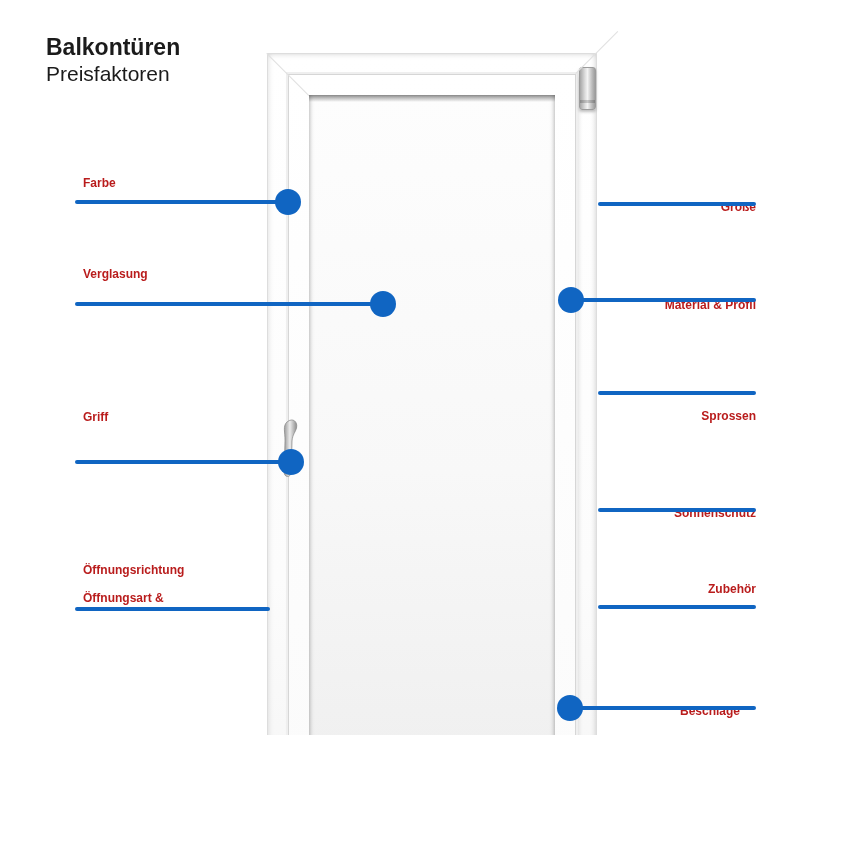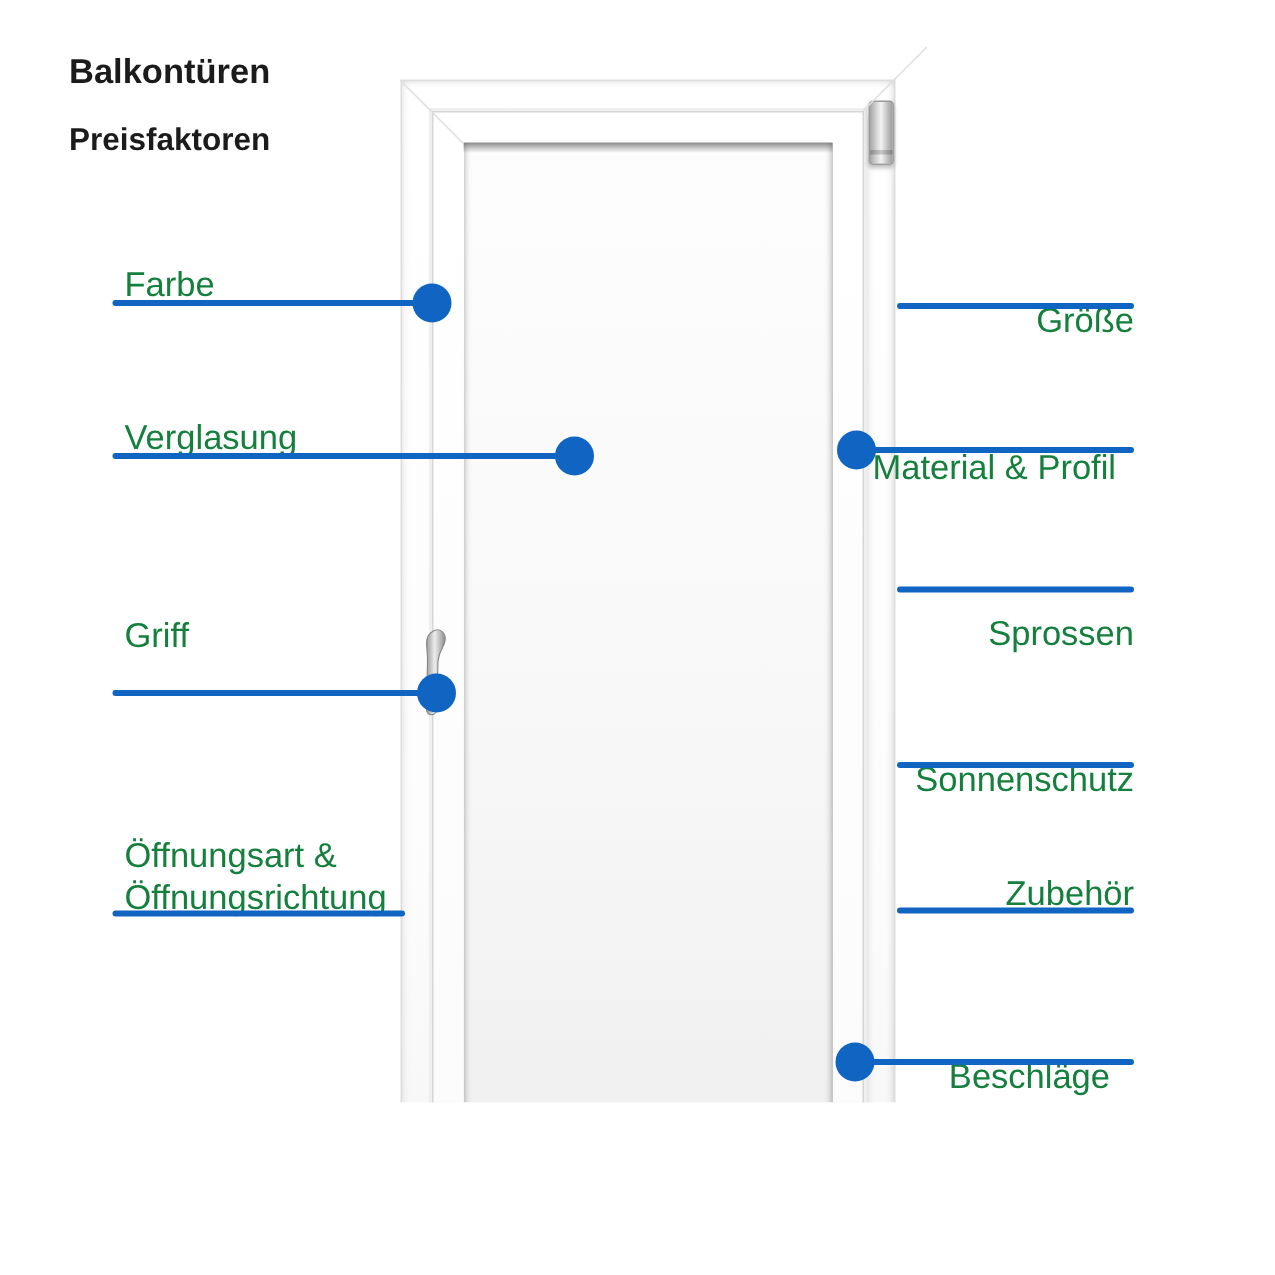--- a/index.html
+++ b/index.html
@@ -3,26 +3,26 @@
 <meta charset="utf-8">
 <style>
   html,body{margin:0;padding:0;background:#ffffff;}
   #canvas{
     position:relative;width:850px;height:735px;background:#ffffff;overflow:hidden;
     font-family:"Liberation Sans","DejaVu Sans",sans-serif;color:#1b1b1b;
   }
   
   .title-block{position:absolute;left:46px;top:33px;z-index:4;}
   .title-main{font-size:23px;font-weight:700;line-height:28px;}
-  .title-sub{font-size:21px;font-weight:700;line-height:26px;margin-top:20px;}
+  .title-sub{font-size:21px;font-weight:400;line-height:26px;margin-top:0;}
 
   
   .co-line{position:absolute;height:4px;background:#1065c2;z-index:5;border-radius:2px;}
   .co-dot{position:absolute;width:26px;height:26px;border-radius:50%;background:#1065c2;z-index:5;}
-  .co-label{position:absolute;font-size:23px;font-weight:400;white-space:nowrap;z-index:5;color:#15803d;}
+  .co-label{position:absolute;font-size:12px;font-weight:700;white-space:nowrap;z-index:5;color:#b91c1c;}
   .co-label.right{text-align:right;margin-top:24px;}
   .two-line{line-height:28px;}
 
   
   .floor-shadow{
     position:absolute;left:238px;top:796px;width:384px;height:38px;z-index:0;
     background:radial-gradient(ellipse 50% 48% at 50% 50%, rgba(70,70,70,.25), rgba(70,70,70,0) 72%);
   }
   .door{position:absolute;left:267px;top:53px;width:330px;height:750px;z-index:1;}
   .frame-outer{
@@ -114,46 +114,46 @@
   </div>
   <div class="sill"></div>
 
   <div>
     <div class="co-label" style="left:83px;top:176px;">Farbe</div>
     <div class="co-line" style="left:75px;top:200px;width:213px;"></div>
     <div class="co-dot" style="left:275px;top:189px;"></div>
   </div>
 
   <div>
-    <div class="co-label" style="left:83px;top:278px;">Verglasung</div>
+    <div class="co-label" style="left:83px;top:267px;">Verglasung</div>
     <div class="co-line" style="left:75px;top:302px;width:308px;"></div>
     <div class="co-dot" style="left:370px;top:291px;"></div>
   </div>
 
   <div>
     <div class="co-label" style="left:83px;top:410px;">Griff</div>
     <div class="co-line" style="left:75px;top:460px;width:216px;"></div>
     <div class="co-dot" style="left:278px;top:449px;"></div>
   </div>
 
   <div>
     <div class="co-label two-line" style="left:83px;top:556px;">
+      <div>Öffnungsrichtung</div>
       <div>Öffnungsart &amp;</div>
-      <div>Öffnungsrichtung</div>
     </div>
     <div class="co-line" style="left:75px;top:607px;width:195px;"></div>
   </div>
 
   <div>
     <div class="co-label right" style="right:94px;top:176px;">Größe</div>
     <div class="co-line" style="left:598px;top:202px;width:158px;"></div>
   </div>
 
   <div>
-    <div class="co-label right" style="right:106px;top:274px;">Material &amp; Profil</div>
+    <div class="co-label right" style="right:94px;top:274px;">Material &amp; Profil</div>
     <div class="co-line" style="left:571px;top:298px;width:185px;"></div>
     <div class="co-dot" style="left:558px;top:287px;"></div>
   </div>
 
   <div>
     <div class="co-label right" style="right:94px;top:385px;">Sprossen</div>
     <div class="co-line" style="left:598px;top:391px;width:158px;"></div>
   </div>
 
   <div>

